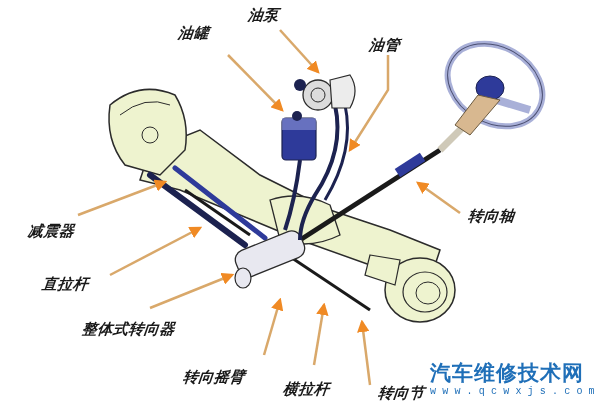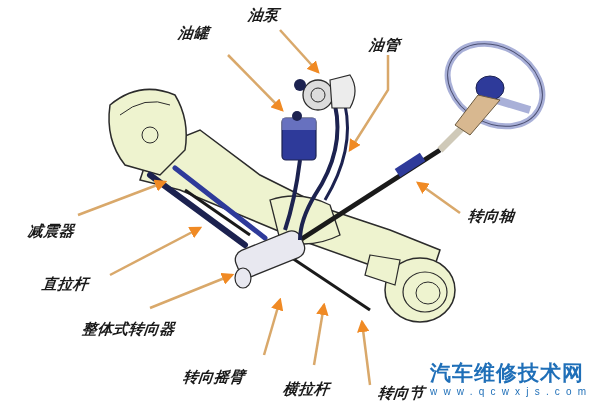--- a/index.html
+++ b/index.html
@@ -8,21 +8,21 @@
     .stage { position: absolute; left: 0; top: 0; width: 600px; height: 407px; }
     svg.art { position: absolute; left: 0; top: 0; }
     .label { position: absolute; font-weight: bold; font-style: italic; color: #1a1a1a;
              font-size: 15px; letter-spacing: 0.5px; white-space: nowrap;
              font-family: "DejaVu Sans", sans-serif; transform: skewX(-6deg); }
     .wm { position: absolute; left: 428px; top: 361px; width: 172px; }
     .wm-title { font-weight: bold; font-size: 21px; color: #1f6fb8; letter-spacing: 1px;
                 white-space: nowrap; font-family: "DejaVu Sans", sans-serif;
                 background: rgba(255,255,255,0.85); line-height: 24px; padding-left: 2px; }
     .wm-url { font-size: 10px; color: #1f6fb8; letter-spacing: 6.2px; white-space: nowrap;
-              font-family: Liberation Sans, sans-serif; background: rgba(255,255,255,0.85);
+              font-family: Liberation Mono, monospace; background: rgba(255,255,255,0.85);
               line-height: 13px; padding-left: 2px; }
   </style>
 </head>
 <body>
 
 <div class="stage">
 
   <svg class="art" width="600" height="407" viewBox="0 0 600 407">
     <defs>
       <marker id="ah" viewBox="0 0 10 10" refX="8" refY="5" markerWidth="5" markerHeight="5" orient="auto">

